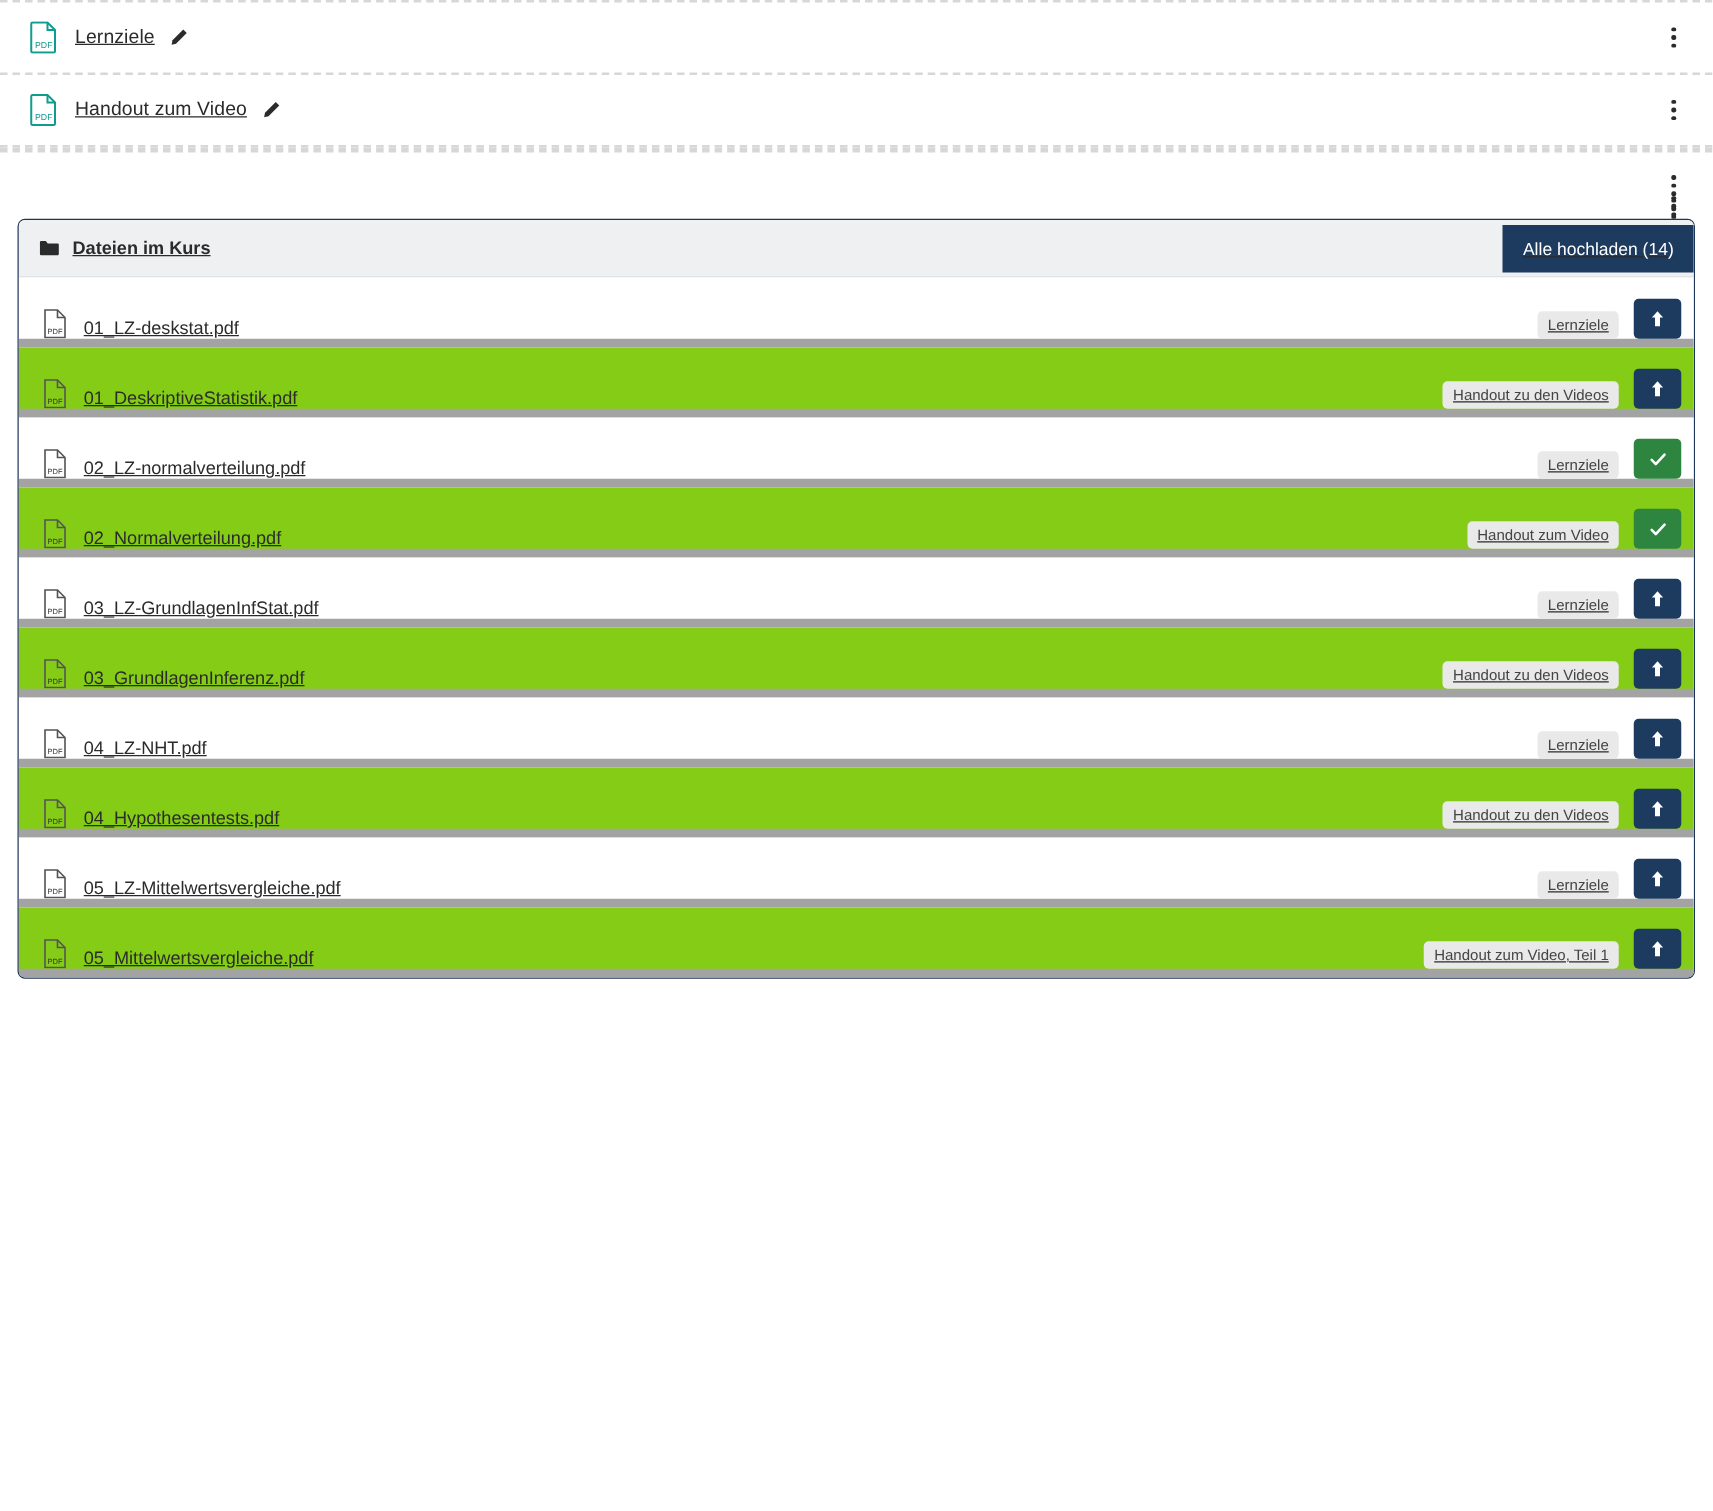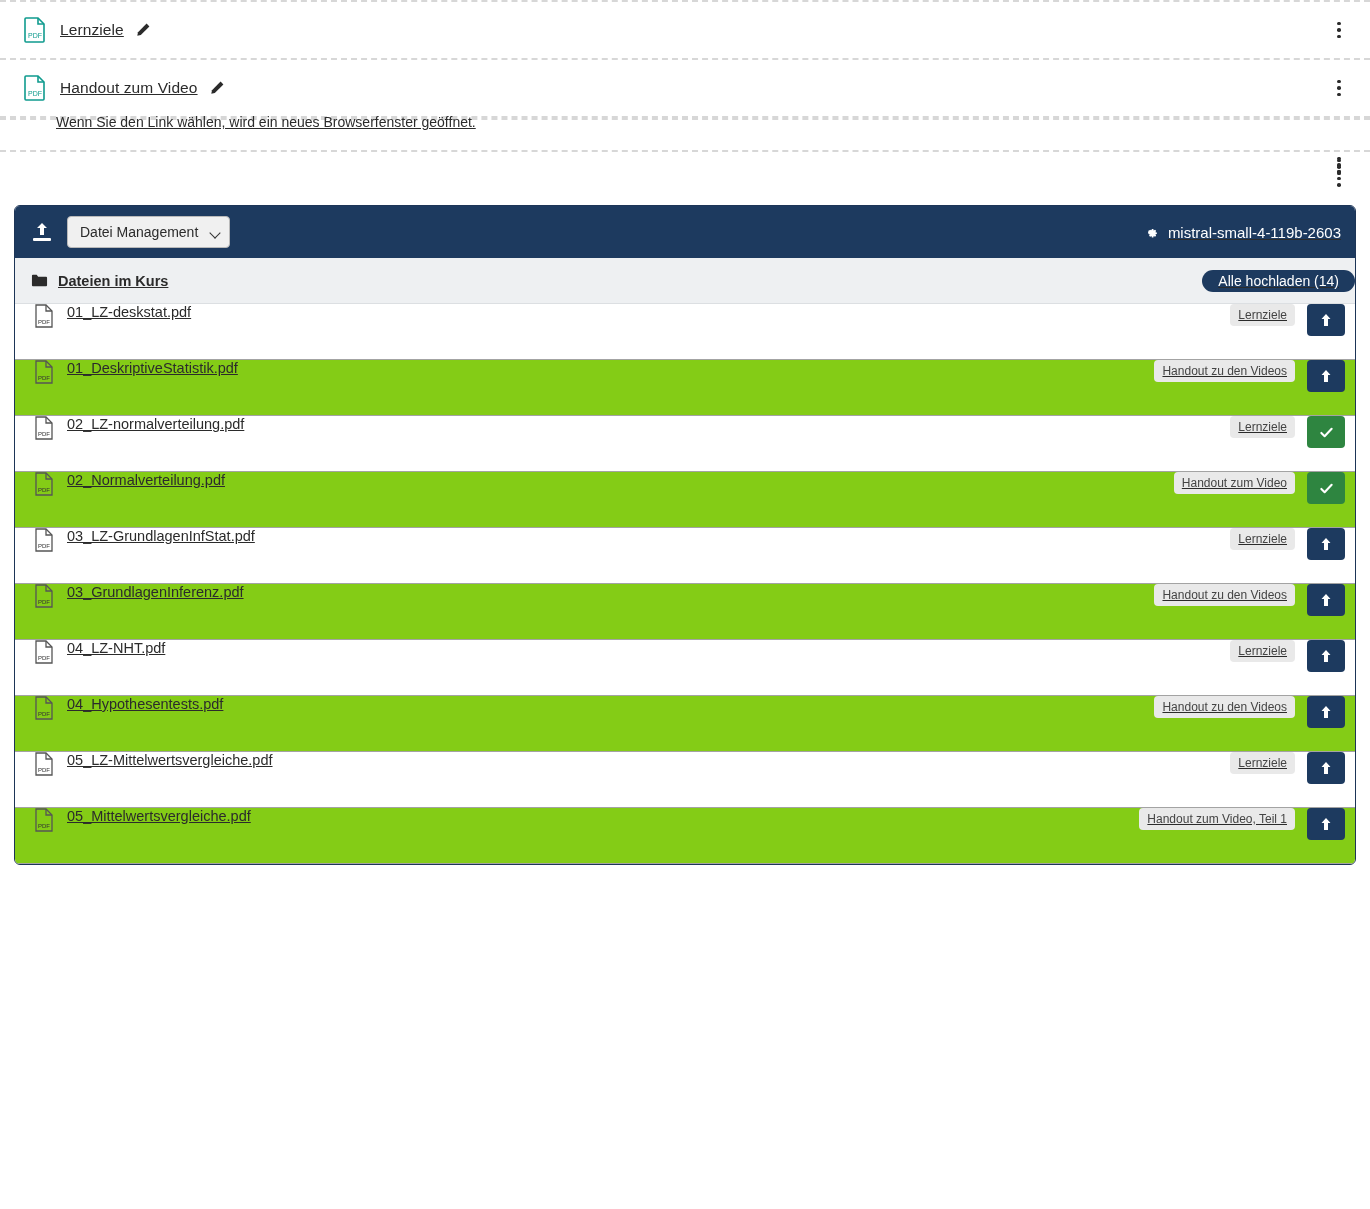--- a/index.html
+++ b/index.html
@@ -122,35 +122,35 @@
     padding: 0 0 0 16px;
     border-bottom: 1px solid #dcdfe2;
   }
   .fm-subbar .folder { margin-right: 10px; display:flex; align-items:center; }
   .fm-subtitle { font-weight: bold; font-size: 14.5px; color: #2b2b2b; }
   .btn-upload-all {
     margin-left: auto;
     background: #1d3a5f;
     color: #fff;
     border: none;
-    border-radius: 13px;
-    height: 22px;
+    border-radius: 0;
+    height: 38px;
     padding: 0 16px;
     font-size: 14px;
     font-family: "Liberation Sans", sans-serif;
     cursor: pointer;
   }
 
   .file-row {
     display: flex;
-    align-items: flex-start;
+    align-items: flex-end;
     height: 56px;
     padding: 0 10px 0 16px;
     background: #ffffff;
-    border-bottom: 1px solid #a3a3a3;
+    border-bottom: 7px solid #a3a3a3;
   }
   .file-row.alt { background: #84cc16; }
   .file-icon { width: 26px; flex: 0 0 26px; margin-right: 10px; display:flex; align-items:center; justify-content:center;}
   .file-name { font-size: 14.5px; color: #2b2b2b; }
   .file-tag {
     margin-left: auto;
     background: #e9e9e9;
     color: #444;
     font-size: 12px;
     border-radius: 4px;
@@ -223,59 +223,37 @@
 
   <div class="activity">
     <div class="kebab" style="top:36px;transform:none;">
         <span></span>
         <span></span>
         <span></span>
       </div>
   </div>
 
   <div class="activity">
-    <div class="act-note">Wenn Sie den Link wählen, wird ein neues Browserfenster geöffnet.</div>
     <div class="kebab" style="top:36px;transform:none;">
         <span></span>
         <span></span>
         <span></span>
       </div>
   </div>
 
 
   <div class="act-kebab-only">
     <div class="kebab">
         <span></span>
         <span></span>
         <span></span>
       </div>
   </div>
 
   <div class="fm">
-    <div class="fm-header">
-      <span class="fm-upload-icon">
-        <svg width="24" height="24" viewBox="0 0 24 24">
-            <path d="M12 3l5 5h-3v7h-4V8H7z" fill="#ffffff"></path>
-            <rect x="3" y="18" width="18" height="3" rx="1" fill="#ffffff"></rect>
-          </svg>
-      </span>
-      <span class="select-wrap">
-        <select class="fm-select">
-          <option>Datei Management</option>
-        </select>
-      </span>
-      <span class="fm-model">
-        <span class="gear">
-          <svg width="17" height="17" viewBox="0 0 24 24">
-              <path d="M12 8.5a3.5 3.5 0 1 0 0 7 3.5 3.5 0 0 0 0-7zm9 3.5l-2-.5.9-1.9-1.5-1.5-1.9.9-.5-2h-2.1l-.5 2-1.9-.9-1.5 1.5.9 1.9-2 .5v2.1l2 .5-.9 1.9 1.5 1.5 1.9-.9.5 2h2.1l.5-2 1.9.9 1.5-1.5-.9-1.9 2-.5z" fill="#ffffff"></path>
-            </svg>
-        </span>
-        <span>mistral-small-4-119b-2603</span>
-      </span>
-    </div>
 
     <div class="fm-subbar">
       <span class="folder">
         <svg width="17" height="15" viewBox="0 0 18 15">
             <path d="M1 2.5a1 1 0 0 1 1-1h4l1.6 2H16a1 1 0 0 1 1 1v8a1 1 0 0 1-1 1H2a1 1 0 0 1-1-1z" fill="#2b2b2b"></path>
           </svg>
       </span>
       <span class="fm-subtitle">Dateien im Kurs</span>
       <button class="btn-upload-all">Alle hochladen (14)</button>
     </div>

